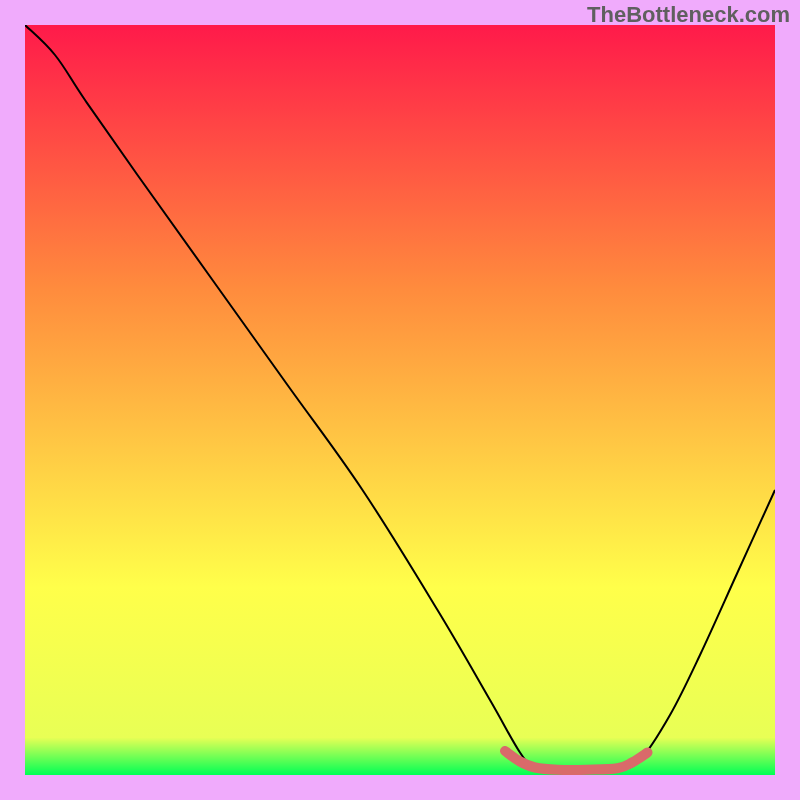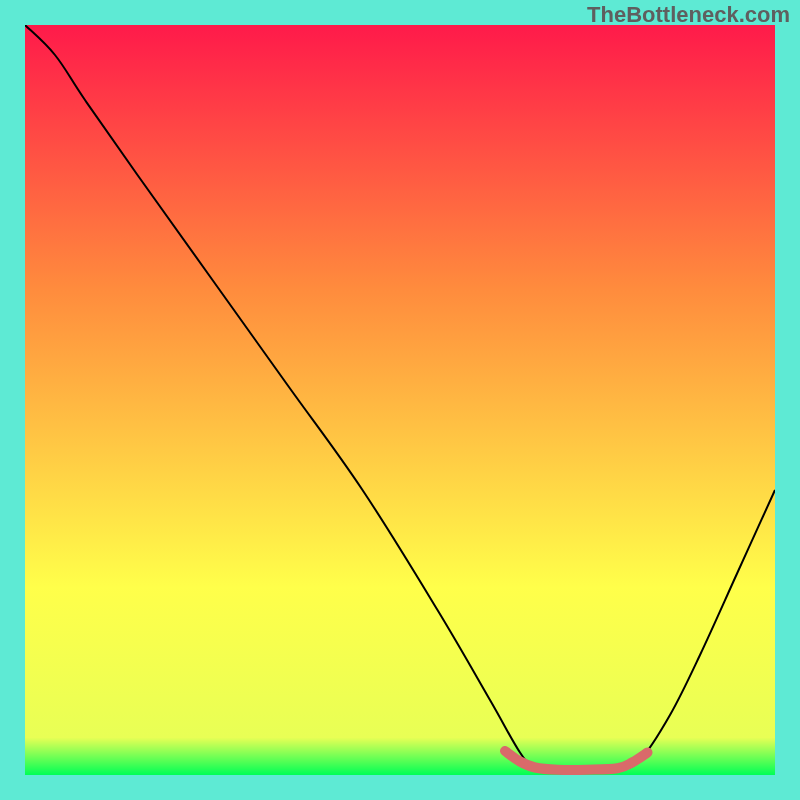--- a/index.html
+++ b/index.html
@@ -7,21 +7,21 @@
     padding: 0;
     background: #000;
     width: 800px;
     height: 800px;
     overflow: hidden;
     font-family: Arial, Helvetica, sans-serif;
   }
   .frame {
     width: 800px;
     height: 800px;
-    background: #5eead4;
+    background: #f0abfc;
     position: relative;
   }
   .watermark {
     position: absolute;
     top: 2px;
     right: 10px;
     color: #5f5f5f;
     font-size: 22px;
     font-weight: bold;
     z-index: 5;

